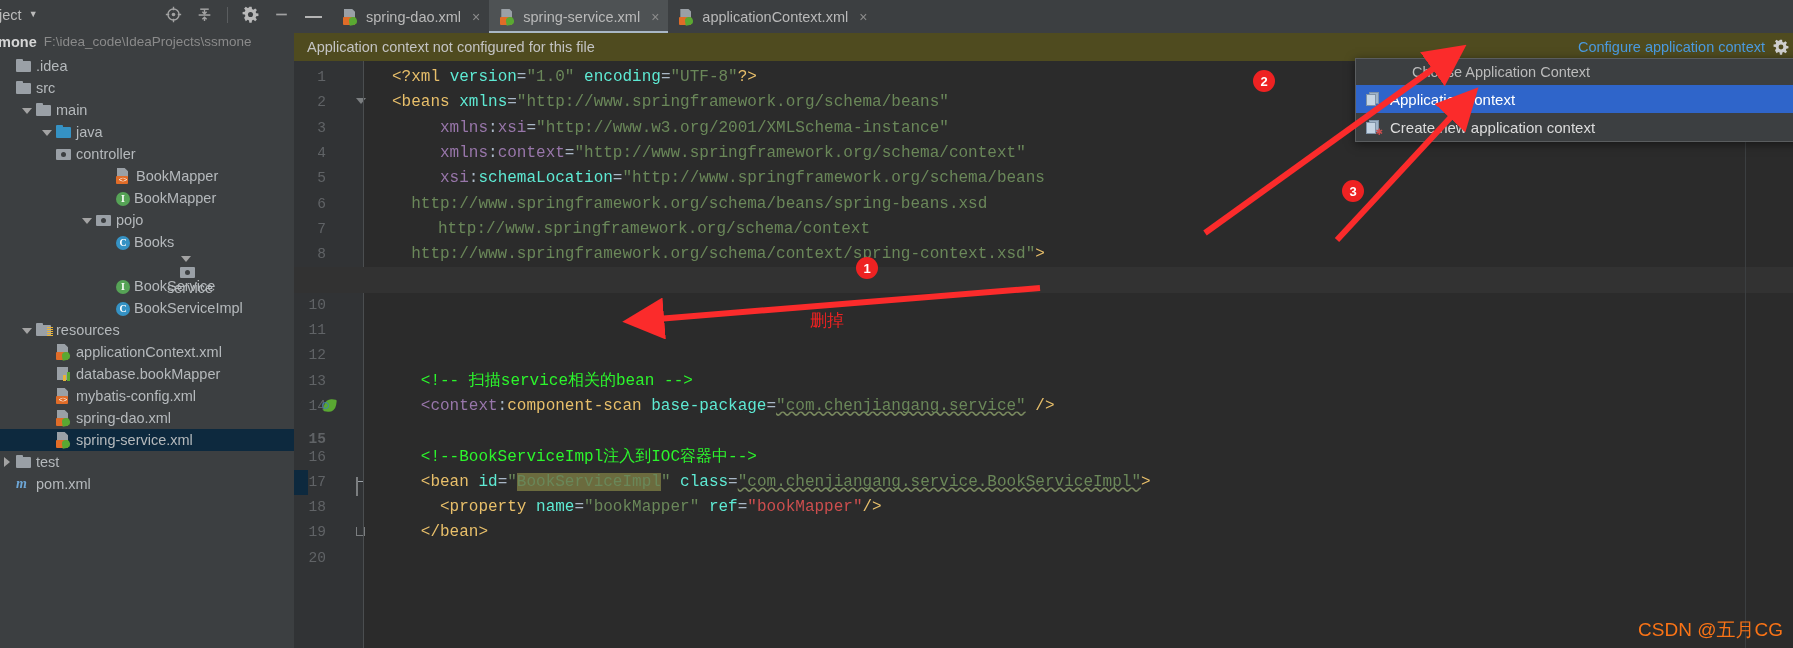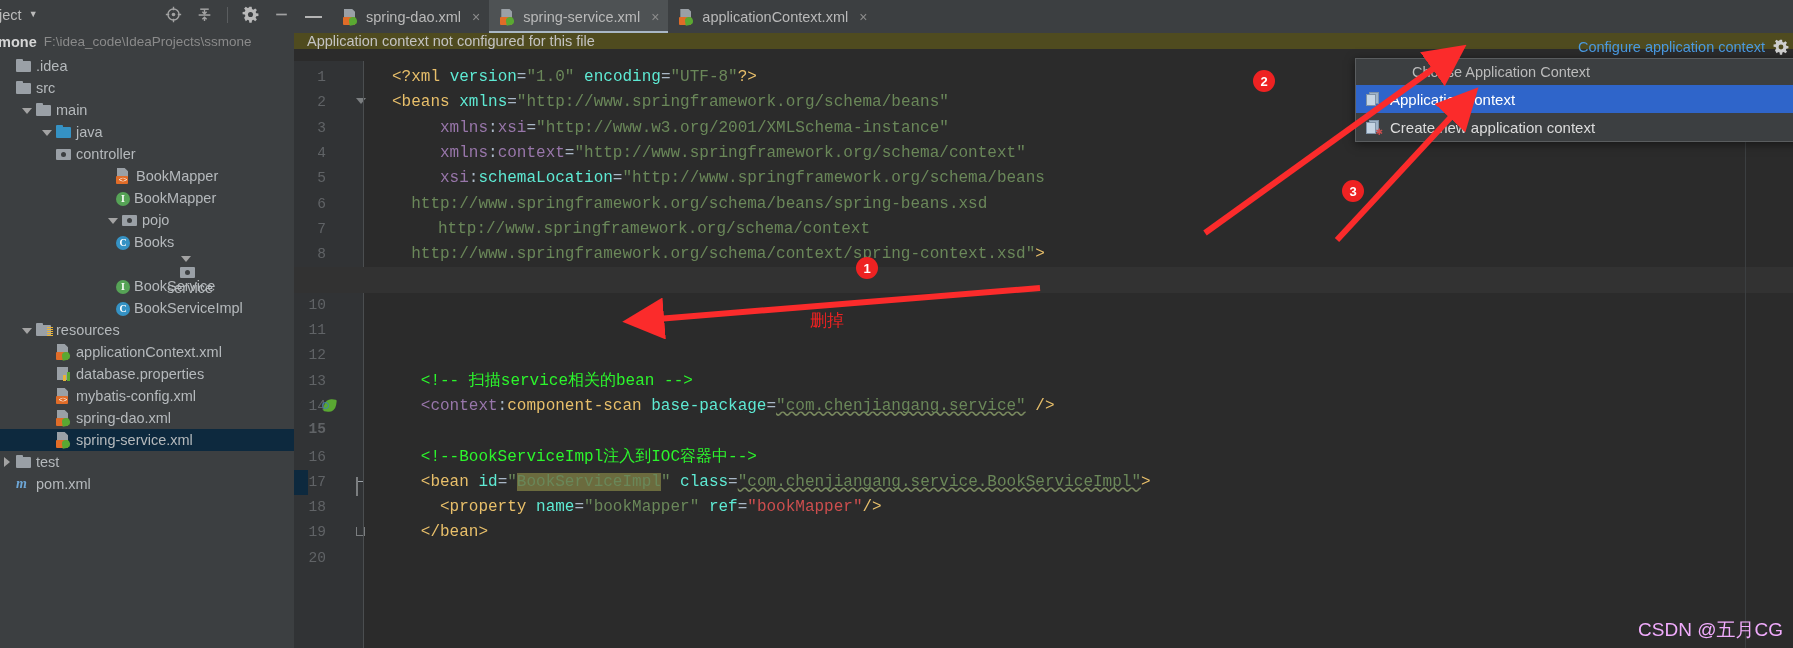--- a/index.html
+++ b/index.html
@@ -146,21 +146,21 @@
     height:33px; display:flex; align-items:center; gap:7px; padding:0 9px 0 11px;
     color:#b9b9b9; font-size:14.5px; white-space:nowrap; position:relative;
   }
   .tab.active { background:#4e5254; }
   .tab.active::after {
     content:""; position:absolute; left:0; right:0; bottom:0; height:2px; background:#a9b7c6;
   }
   .tab .x { color:#8d8d8d; font-size:14px; margin-left:4px; }
 
   #notifbar {
-    height:16px; background:#4f4b1f; display:flex; align-items:center;
+    height:28px; background:#4f4b1f; display:flex; align-items:center;
     position:relative; padding-left:13px;
   }
   #notifbar .msg { color:#c3c3c3; font-size:14.5px; }
   #notifbar .right { position:absolute; right:4px; top:0; height:28px; display:flex; align-items:center; gap:8px; }
   #notifbar .link { color:#4a9ae0; font-size:14.5px; cursor:pointer; }
 
   #codearea { position:absolute; left:0; top:61px; right:0; bottom:0; background:#2b2b2b; }
   #gutter {
     position:absolute; left:0; top:0; width:70px; height:100%; background:#313335;
   }
@@ -240,21 +240,21 @@
     background:#ee2222; color:#fff; font-size:13px; font-weight:bold;
     display:flex; align-items:center; justify-content:center; z-index:60;
     font-family:"Liberation Sans", sans-serif;
   }
   #ann-svg { position:absolute; left:0; top:0; width:1793px; height:648px; pointer-events:none; z-index:50; }
   #ann-text {
     position:absolute; left:810px; top:309px; color:#ee2222; font-size:17px;
     z-index:60; font-family:"Liberation Sans", sans-serif;
   }
   #watermark {
-    position:absolute; right:10px; bottom:5px; color:#f0abfc; font-size:19px; z-index:70;
+    position:absolute; right:10px; bottom:5px; color:#f97316; font-size:19px; z-index:70;
   }
   #rightline { position:absolute; left:1745px; top:61px; width:1px; height:587px; background:#3c3f41; }
 </style>
 </head>
 <body>
 
 <div id="app">
 
   <div id="sidebar">
 
@@ -331,21 +331,21 @@
             <span class="badge"></span>
             <span class="lt">&lt;&gt;</span>
           </span>
           <span class="lbl">BookMapper</span>
         </div>
         <div class="trow" style="padding-left: 102px;">
           <span class="arrow"></span>
           <span class="ico circ i">I</span>
           <span class="lbl">BookMapper</span>
         </div>
-        <div class="trow" style="padding-left: 108px;">
+        <div class="trow" style="padding-left: 82px;">
           <span class="arrow open"></span>
           <span class="ico pkg"></span>
           <span class="lbl">pojo</span>
         </div>
         <div class="trow" style="padding-left: 102px;">
           <span class="arrow"></span>
           <span class="ico circ c">C</span>
           <span class="lbl">Books</span>
         </div>
         <div class="trow" style="padding-left: 82px; flex-direction: column;">
@@ -379,21 +379,21 @@
           </span>
           <span class="lbl">applicationContext.xml</span>
         </div>
         <div class="trow" style="padding-left: 42px;">
           <span class="arrow"></span>
           <span class="ico props">
             <span class="pg"></span>
             <span class="b1"></span>
             <span class="b2"></span>
           </span>
-          <span class="lbl">database.properties</span>
+          <span class="lbl">database.bookMapper</span>
         </div>
         <div class="trow" style="padding-left: 42px;">
           <span class="arrow"></span>
           <span class="ico xmlf">
             <span class="pg"></span>
             <span class="badge"></span>
             <span class="lt">&lt;&gt;</span>
           </span>
           <span class="lbl">mybatis-config.xml</span>
         </div>
@@ -494,21 +494,21 @@
           <div class="lnum" style="top: 206.4px; line-height: 25.3px; color: rgb(164, 163, 163);">9</div>
           <div class="lnum" style="top: 231.7px; line-height: 25.3px;">10</div>
           <div class="lnum" style="top: 257px; line-height: 25.3px;">11</div>
           <div class="lnum" style="top: 282.3px; line-height: 25.3px;">12</div>
           <div class="lnum" style="top: 307.6px; line-height: 25.3px;">13</div>
           <div class="lnum" style="top: 332.9px; line-height: 25.3px;">14</div>
           <div class="spring-gutter" style="left: 28px; top: 337.9px;">
             <span class="leaf"></span>
             <span class="dot"></span>
           </div>
-          <div class="lnum" style="top: 356px; line-height: 25.3px; font-weight: bold;">15</div>
+          <div class="lnum" style="top: 366px; line-height: 25.3px; font-weight: bold;">15</div>
           <div class="lnum" style="top: 383.5px; line-height: 25.3px;">16</div>
           <div class="lnum" style="top: 408.8px; line-height: 25.3px;">17</div>
           <div class="fold" style="top: 416.8px;"><span class="box"></span></div>
           <div class="lnum" style="top: 434.1px; line-height: 25.3px;">18</div>
           <div class="lnum" style="top: 459.4px; line-height: 25.3px;">19</div>
           <div class="fold" style="top: 466.4px;">
             <span style="display:block;width:9px;height:9px;border:1px solid #7b7e80;border-top:none;"></span>
           </div>
           <div class="lnum" style="top: 484.7px; line-height: 25.3px;">20</div>
           <div style="position: absolute; left: 0px; top: 408.8px; width: 14px; height: 25.3px; background: rgb(13, 41, 62);"></div>

